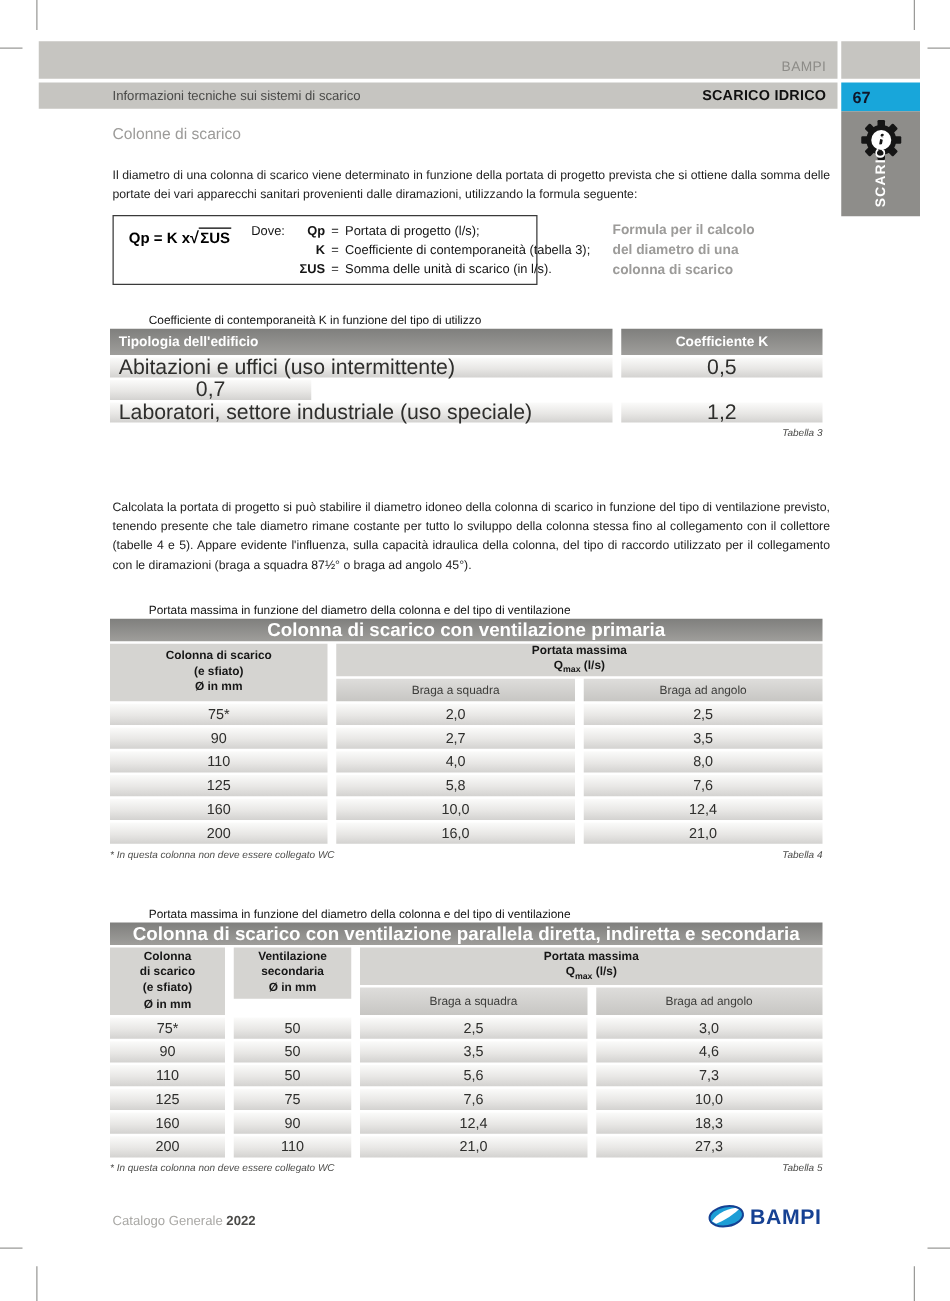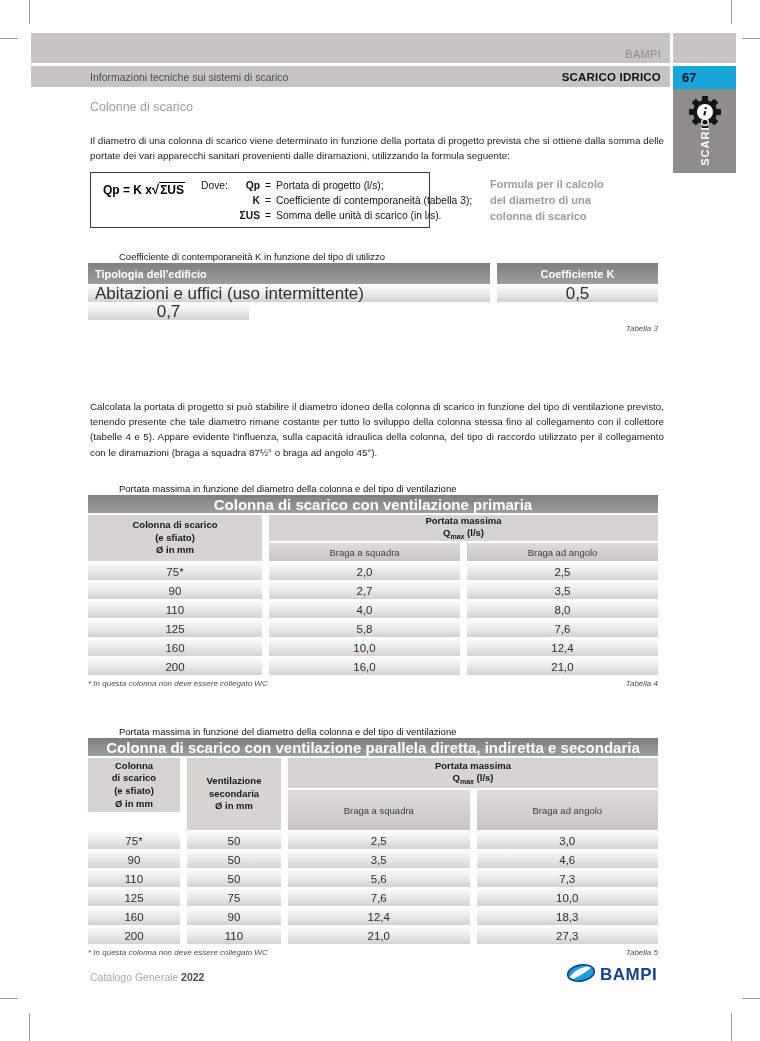--- a/index.html
+++ b/index.html
@@ -168,20 +168,24 @@
       <div class="cell hdr-grad t3-c1">Tipologia dell'edificio</div>
       <div class="cell hdr-grad t3-c2">Coefficiente K</div>
     </div>
     <div class="trow t3-drow">
       <div class="cell row-grad t3-c1">Abitazioni e uffici (uso intermittente)</div>
       <div class="cell row-grad t3-c2">0,5</div>
     </div>
     <div class="trow t3-drow">
       <div class="cell row-grad t3-c2">0,7</div>
     </div>
+    <div class="trow t3-drow">
+      <div class="cell row-grad t3-c1">Laboratori, settore industriale (uso speciale)</div>
+      <div class="cell row-grad t3-c2">1,2</div>
+    </div>
     <div class="tbl-label">Tabella 3</div>
   </div>
 
   <div class="para" style="top:399px">Calcolata la portata di progetto si può stabilire il diametro idoneo della colonna di scarico in funzione del tipo di ventilazione previsto, tenendo presente che tale diametro rimane costante per tutto lo sviluppo della colonna stessa fino al collegamento con il collettore (tabelle 4 e 5). Appare evidente l'influenza, sulla capacità idraulica della colonna, del tipo di raccordo utilizzato per il collegamento con le diramazioni (braga a squadra 87½° o braga ad angolo 45°).</div>
 
   <div class="tbl-caption" style="top:483px">Portata massima in funzione del diametro della colonna e del tipo di ventilazione</div>
   <div class="tbl" style="top:495px">
     <div class="trow" style="margin-top:0">
       <div class="cell hdr-grad titlebar" style="flex:1">Colonna di scarico con ventilazione primaria</div>
     </div>
@@ -243,21 +247,21 @@
     <div class="trow" style="margin-top:0">
       <div class="cell hdr-grad titlebar" style="flex:1">Colonna di scarico con ventilazione parallela diretta, indiretta e secondaria</div>
     </div>
     <div class="trow">
       <div class="cell flat-gray hdr-lines t5-c1" style="height:54px">
         <div>Colonna</div>
         <div>di scarico</div>
         <div>(e sfiato)</div>
         <div>Ø in mm</div>
       </div>
-      <div class="cell flat-gray hdr-lines t5-c2" style="height:72px">
+      <div class="cell flat-gray hdr-lines t5-c2" style="height:41px">
         <div>Ventilazione</div>
         <div>secondaria</div>
         <div>Ø in mm</div>
       </div>
       <div style="flex:1;display:flex;flex-direction:column">
         <div class="cell flat-gray qmax-cell" style="height:30px">
           <div>Portata massima</div>
           <div><span>Q</span><sub>max</sub><span> (l/s)</span></div>
         </div>
         <div class="trow" style="flex:1">

